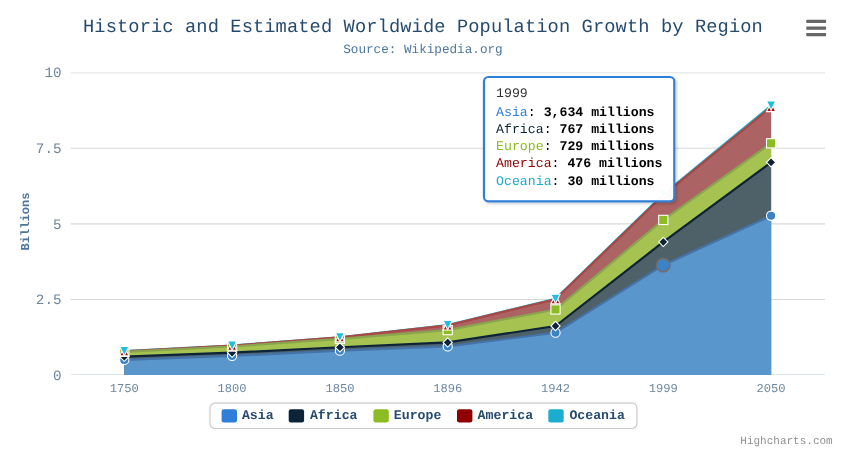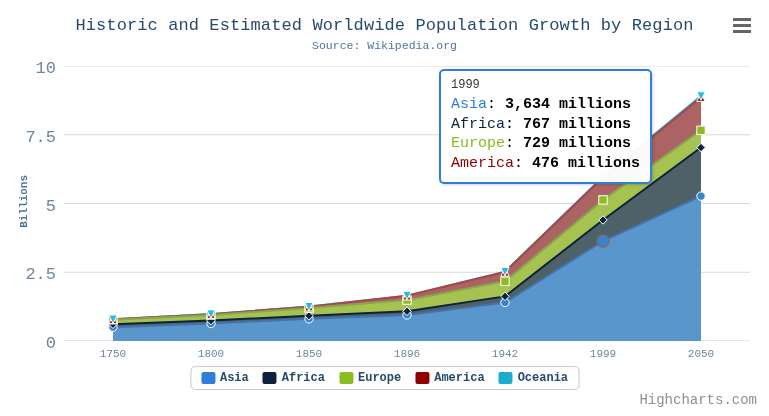--- a/index.html
+++ b/index.html
@@ -77,21 +77,21 @@
     writing-mode: vertical-rl;
     transform: rotate(180deg);
     text-align: center;
     white-space: nowrap;
   }
   .y-label {
     position: absolute;
     right: 0;
     width: 40px;
     text-align: right;
-    font-size: 17px;
+    font-size: 13px;
     color: #6d869f;
     line-height: 1;
   }
   .y-labels-wrap {
     position: absolute;
     left: 8px; top: 0;
     width: 48px; height: 416px;
   }
 
   
@@ -120,21 +120,21 @@
     line-height: 1.32;
     box-shadow: 1px 1px 3px rgba(0,0,0,0.18);
     white-space: nowrap;
     z-index: 30;
   }
   .tooltip-header {
     color: #333333;
     font-size: 12px;
     margin-bottom: 1px;
   }
-  .tt-row { font-size: 15px; }
+  .tt-row { font-size: 12px; }
   .tt-name { font-weight: normal; }
   .tt-value { color: #000000; font-weight: bold; }
 
   
   .legend {
     position: absolute;
     left: 50%;
     transform: translateX(-50%);
     top: 366px;
     border: 1px solid #cccccc;
@@ -160,21 +160,21 @@
   .legend-label {
     font-size: 12px;
     color: #274b6d;
     font-weight: bold;
   }
 
   
   .credits {
     position: absolute;
     right: 12px; bottom: 8px;
-    font-size: 14px;
+    font-size: 10px;
     color: #909090;
     cursor: pointer;
   }
 </style>
 </head>
 <body>
 
 <div id="chart-root">
 
   <div class="chart-title">Historic and Estimated Worldwide Population Growth by Region</div>
@@ -331,20 +331,21 @@
       <div class="x-label" style="left: 637px; top: 2px;">2050</div>
     </div>
 
   <div class="tooltip">
     <div class="tooltip-header">1999</div>
     <div id="tooltip-rows">
         <div class="tt-row"><span class="tt-name" style="color: rgb(47, 126, 216);">Asia</span><span>: </span><span class="tt-value">3,634 millions</span></div>
         <div class="tt-row"><span class="tt-name" style="color: rgb(13, 35, 58);">Africa</span><span>: </span><span class="tt-value">767 millions</span></div>
         <div class="tt-row"><span class="tt-name" style="color: rgb(139, 188, 33);">Europe</span><span>: </span><span class="tt-value">729 millions</span></div>
         <div class="tt-row"><span class="tt-name" style="color: rgb(145, 0, 0);">America</span><span>: </span><span class="tt-value">476 millions</span></div>
+        <div class="tt-row"><span class="tt-name" style="color: rgb(26, 173, 206);">Oceania</span><span>: </span><span class="tt-value">30 millions</span></div>
       </div>
   </div>
 
   <div class="legend" id="legend">
       <div class="legend-item">
         <span class="legend-swatch" style="background: rgb(47, 126, 216);"></span>
         <span class="legend-label">Asia</span>
       </div>
       <div class="legend-item">
         <span class="legend-swatch" style="background: rgb(13, 35, 58);"></span>

